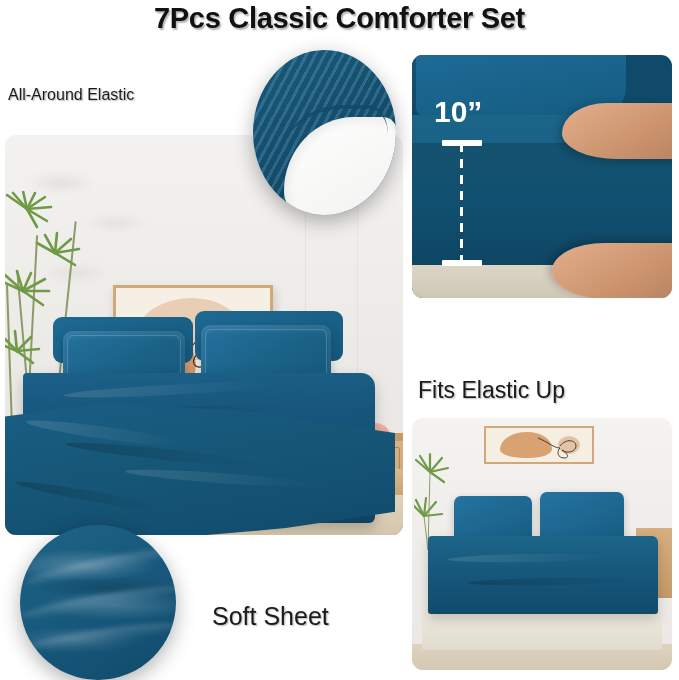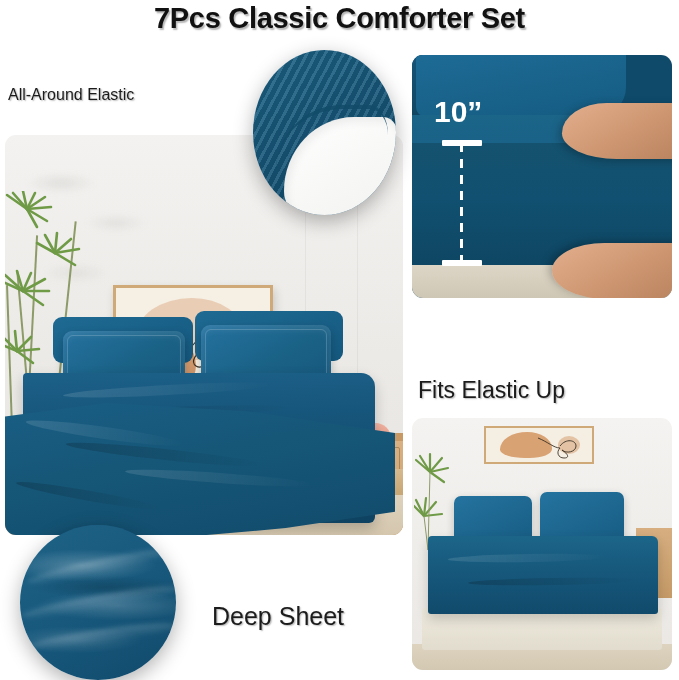--- a/index.html
+++ b/index.html
@@ -291,21 +291,21 @@
 </style>
 </head>
 <body>
 
 <div class="stage">
 
   <div class="title">7Pcs Classic Comforter Set</div>
 
   <div class="cap" id="cap-elastic">All-Around Elastic</div>
 
-  <div class="cap" id="cap-soft">Deep Sheet</div>
+  <div class="cap" id="cap-soft">Soft Sheet</div>
 
   <div class="cap" id="cap-fits">
     <div>Fits Elastic Up</div>
     <div>to 14”   Deep</div>
   </div>
 
   <div class="panel rounded" id="photo-main">
     <div class="wall"></div>
     <div class="wall-panel-line" style="left:300px;"></div>
     <div class="wall-panel-line" style="left:352px;"></div>

